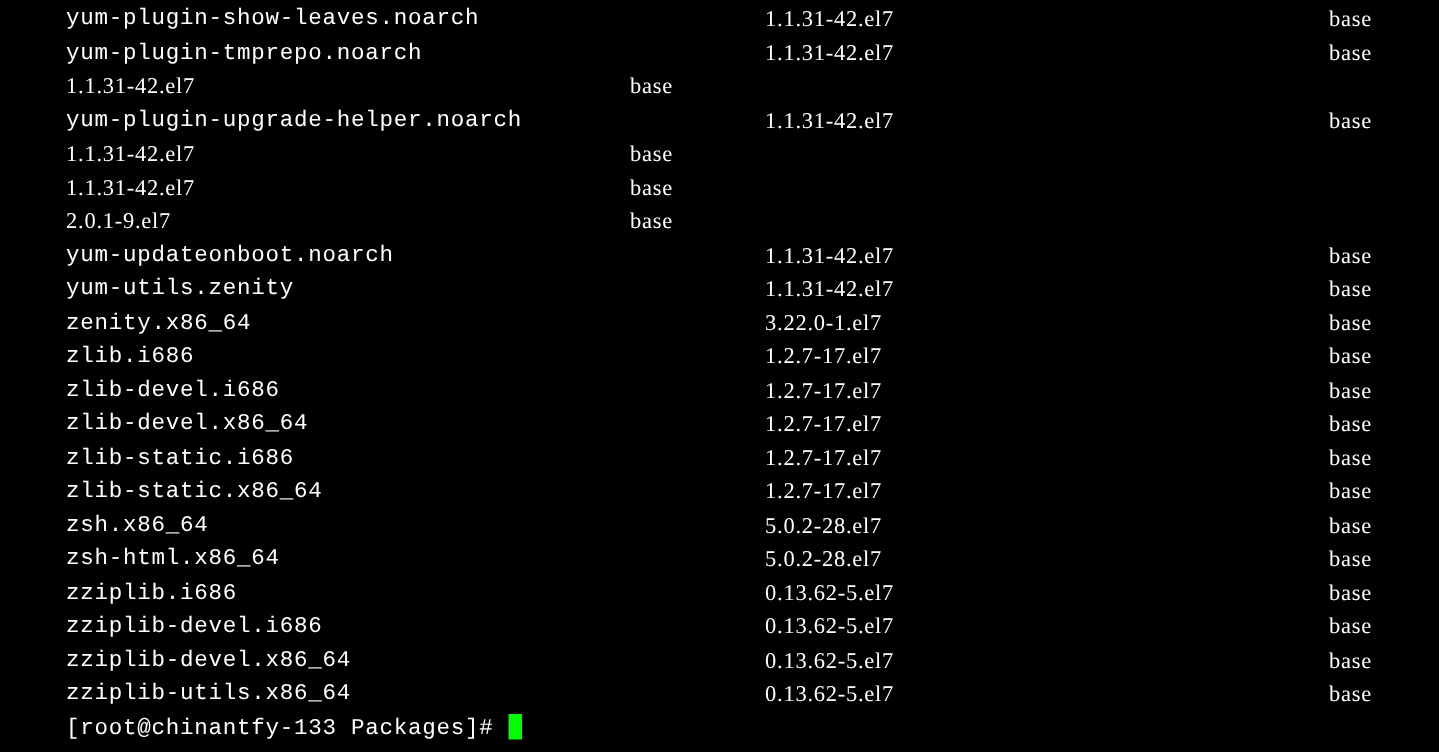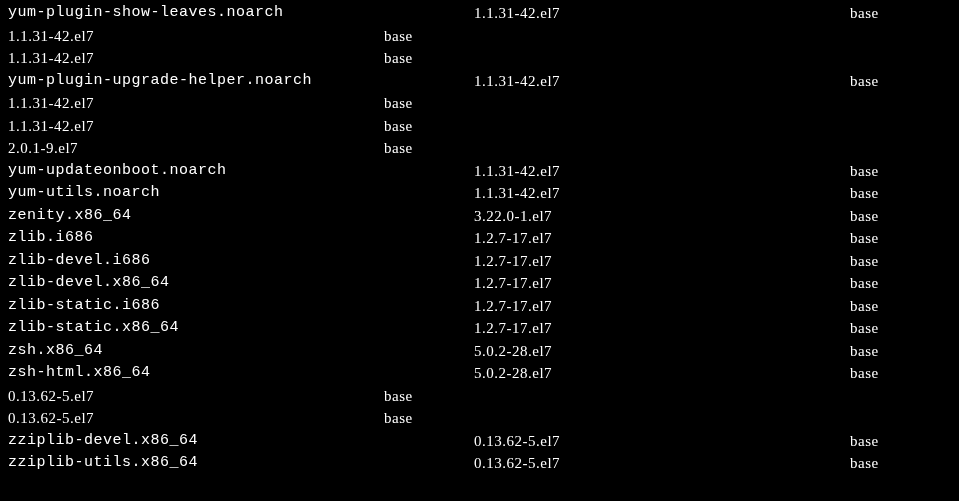--- a/index.html
+++ b/index.html
@@ -10,20 +10,21 @@
       font-family: "Consolas", "Courier New", monospace;
       font-size: 15px;
       line-height: 1.5;
       width: 959px;
       height: 501px;
       overflow: hidden;
       letter-spacing: 0.5px;
     }
     .terminal {
       padding: 2px 8px;
+      margin-left: 36px;
     }
     .row {
       display: flex;
       white-space: pre;
     }
     .col-pkg {
       width: 466px;
       flex-shrink: 0;
     }
     .col-ver {
@@ -49,34 +50,35 @@
       vertical-align: text-bottom;
       margin-bottom: 1px;
     }
   </style>
 </head>
 <body>
 
 <div class="terminal">
   <div id="package-list">
       <div class="row"><span class="col-pkg">yum-plugin-show-leaves.noarch</span><span class="col-ver">1.1.31-42.el7</span><span class="col-repo">base</span></div>
-      <div class="row"><span class="col-ver">1.1.31-42.el7</span><span class="col-repo">base</span></div>
+      <div class="row"><span class="col-pkg">yum-plugin-tmprepo.noarch</span><span class="col-ver">1.1.31-42.el7</span><span class="col-repo">base</span></div>
       <div class="row"><span class="col-ver">1.1.31-42.el7</span><span class="col-repo">base</span></div>
       <div class="row"><span class="col-pkg">yum-plugin-upgrade-helper.noarch</span><span class="col-ver">1.1.31-42.el7</span><span class="col-repo">base</span></div>
       <div class="row"><span class="col-ver">1.1.31-42.el7</span><span class="col-repo">base</span></div>
       <div class="row"><span class="col-ver">1.1.31-42.el7</span><span class="col-repo">base</span></div>
       <div class="row"><span class="col-ver">2.0.1-9.el7</span><span class="col-repo">base</span></div>
       <div class="row"><span class="col-pkg">yum-updateonboot.noarch</span><span class="col-ver">1.1.31-42.el7</span><span class="col-repo">base</span></div>
-      <div class="row"><span class="col-pkg">yum-utils.noarch</span><span class="col-ver">1.1.31-42.el7</span><span class="col-repo">base</span></div>
+      <div class="row"><span class="col-pkg">yum-utils.zenity</span><span class="col-ver">1.1.31-42.el7</span><span class="col-repo">base</span></div>
       <div class="row"><span class="col-pkg">zenity.x86_64</span><span class="col-ver">3.22.0-1.el7</span><span class="col-repo">base</span></div>
       <div class="row"><span class="col-pkg">zlib.i686</span><span class="col-ver">1.2.7-17.el7</span><span class="col-repo">base</span></div>
       <div class="row"><span class="col-pkg">zlib-devel.i686</span><span class="col-ver">1.2.7-17.el7</span><span class="col-repo">base</span></div>
       <div class="row"><span class="col-pkg">zlib-devel.x86_64</span><span class="col-ver">1.2.7-17.el7</span><span class="col-repo">base</span></div>
       <div class="row"><span class="col-pkg">zlib-static.i686</span><span class="col-ver">1.2.7-17.el7</span><span class="col-repo">base</span></div>
       <div class="row"><span class="col-pkg">zlib-static.x86_64</span><span class="col-ver">1.2.7-17.el7</span><span class="col-repo">base</span></div>
       <div class="row"><span class="col-pkg">zsh.x86_64</span><span class="col-ver">5.0.2-28.el7</span><span class="col-repo">base</span></div>
       <div class="row"><span class="col-pkg">zsh-html.x86_64</span><span class="col-ver">5.0.2-28.el7</span><span class="col-repo">base</span></div>
-      <div class="row"><span class="col-ver">0.13.62-5.el7</span><span class="col-repo">base</span></div>
-      <div class="row"><span class="col-ver">0.13.62-5.el7</span><span class="col-repo">base</span></div>
+      <div class="row"><span class="col-pkg">zziplib.i686</span><span class="col-ver">0.13.62-5.el7</span><span class="col-repo">base</span></div>
+      <div class="row"><span class="col-pkg">zziplib-devel.i686</span><span class="col-ver">0.13.62-5.el7</span><span class="col-repo">base</span></div>
       <div class="row"><span class="col-pkg">zziplib-devel.x86_64</span><span class="col-ver">0.13.62-5.el7</span><span class="col-repo">base</span></div>
       <div class="row"><span class="col-pkg">zziplib-utils.x86_64</span><span class="col-ver">0.13.62-5.el7</span><span class="col-repo">base</span></div>
     </div>
+  <div class="prompt-line"><span class="prompt-text">[root@chinantfy-133 Packages]# </span><span class="cursor"></span></div>
 </div>
 
 </body></html>

